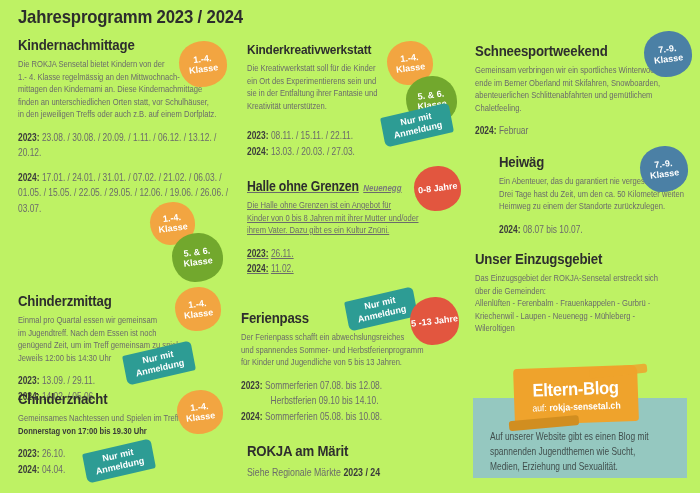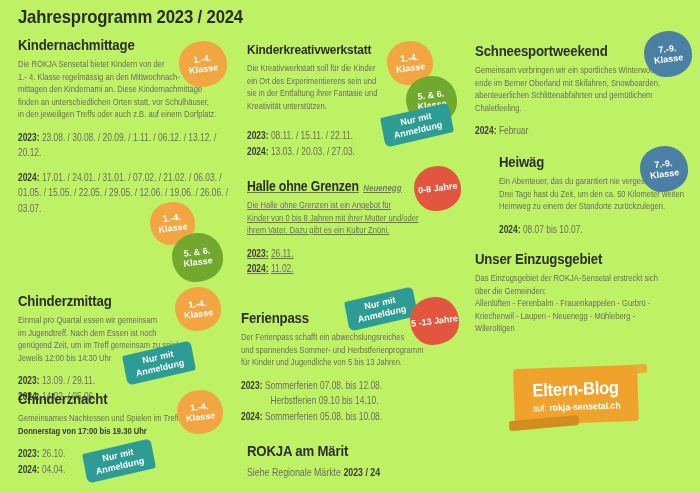--- a/index.html
+++ b/index.html
@@ -205,20 +205,27 @@
     <div class="h">Unser Einzugsgebiet</div>
     <div class="body cond">
       <div>Das Einzugsgebiet der ROKJA-Sensetal erstreckt sich</div>
       <div>über die Gemeinden:</div>
       <div>Allenlüften - Ferenbalm  - Frauenkappelen  - Gurbrü -</div>
       <div>Kriechenwil  -  Laupen -  Neuenegg -  Mühleberg -</div>
       <div>Wileroltigen</div>
     </div>
   </div>
 
+  <div class="blog-box">
+    <div class="blog-text cond">
+      <div>Auf unserer Website gibt es einen Blog mit</div>
+      <div>spannenden Jugendthemen wie Sucht,</div>
+      <div>Medien, Erziehung und Sexualität.</div>
+    </div>
+  </div>
   <div class="blog-label">
     <div class="blog-title">Eltern-Blog</div>
     <div class="blog-sub"><span>auf: </span><b>rokja-sensetal.ch</b></div>
   </div>
 
   <div class="badge circle orange b1">
       <span>1.-4. Klasse</span>
     </div>
   <div class="badge circle orange b2">
       <span>1.-4. Klasse</span>

